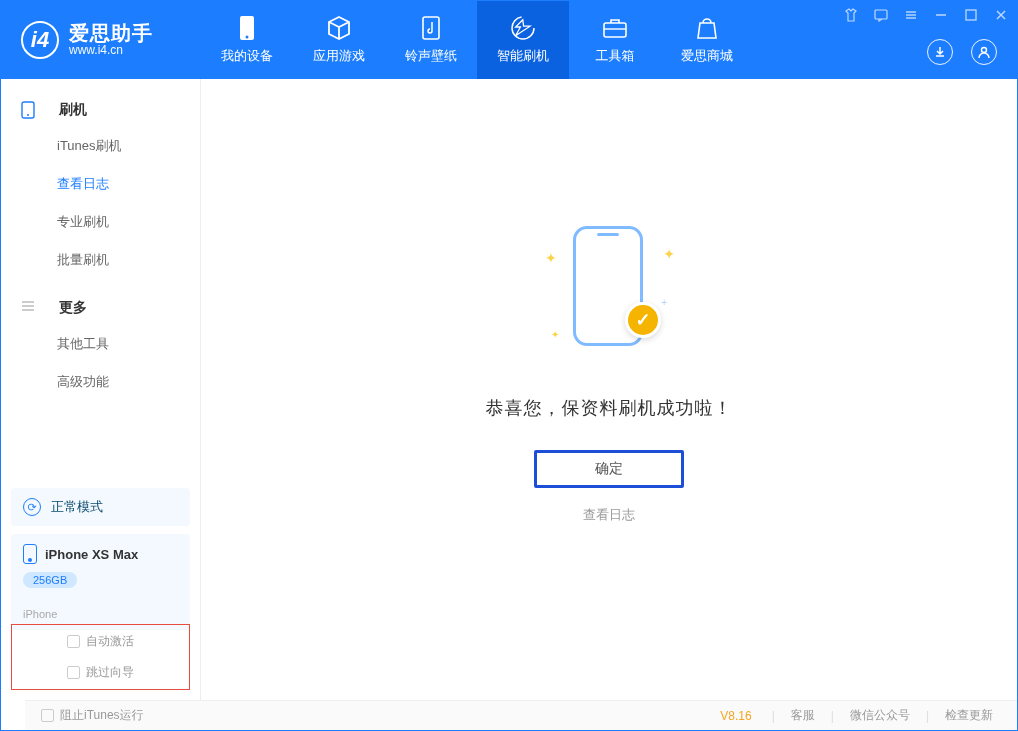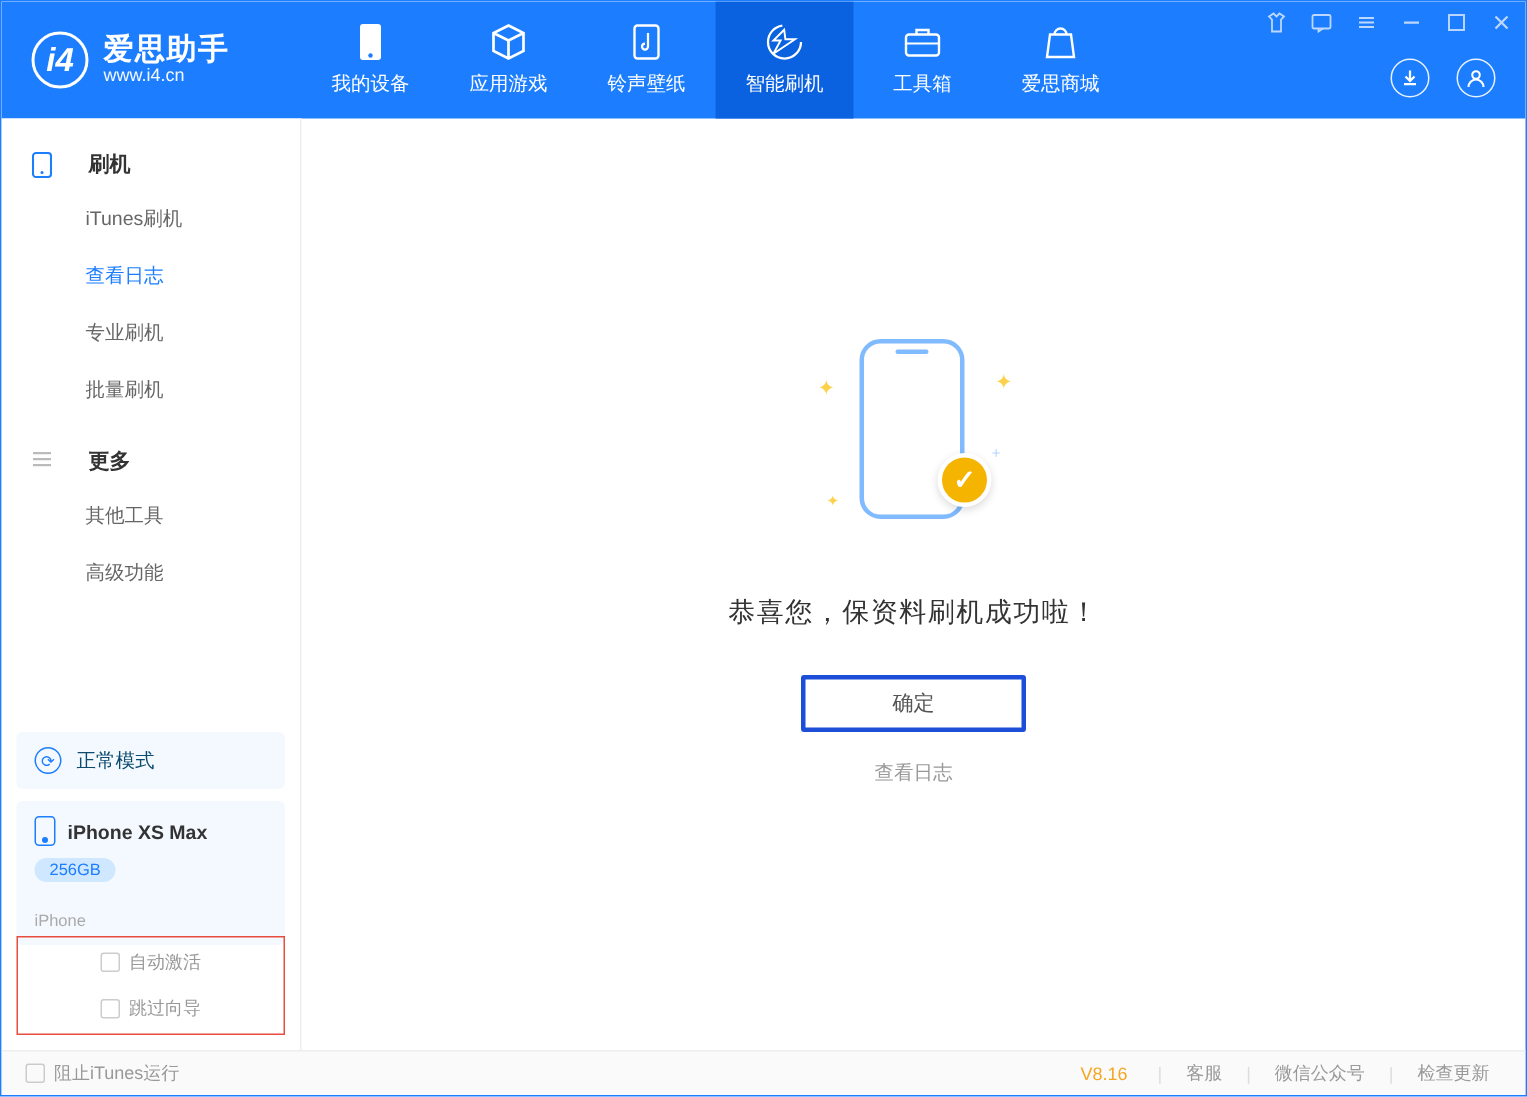--- a/index.html
+++ b/index.html
@@ -59,21 +59,21 @@
 .sparkle.s1 { left: 6px; top: 34px; }
 .sparkle.s2 { right: 4px; top: 30px; }
 .sparkle.s3 { left: 12px; bottom: 16px; font-size: 10px; }
 .sparkle.s4 { right: 12px; bottom: 48px; font-size: 10px; color: #b5d5ff; }
 
 .success-text { font-size: 18px; color: #333; margin-top: 40px; letter-spacing: 1px; }
 .confirm-btn { margin-top: 30px; width: 150px; height: 38px; border: 3px solid #1d4ed8; background: #fff; color: #555; font-size: 14px; cursor: pointer; border-radius: 2px; }
 .log-link { margin-top: 18px; font-size: 13px; color: #999; cursor: pointer; }
 
 
-.footer { height: 30px; border-top: 1px solid #eee; display: flex; align-items: center; padding: 0 16px; font-size: 12px; background: #fafafa; }
+.footer { height: 30px; border-top: 1px solid #eee; display: flex; align-items: center; padding: 0 16px; font-size: 12px; background: #fafafa; margin-left: 24px; }
 .footer .chk { color: #999; }
 .footer-right { margin-left: auto; display: flex; align-items: center; gap: 8px; color: #999; }
 .footer-right .version { color: #f5a623; margin-right: 12px; }
 .footer-right .divider { color: #ddd; }
 .footer-right .flink { cursor: pointer; padding: 0 8px; }
 </style>
 </head>
 <body>
 
 <div class="header">

